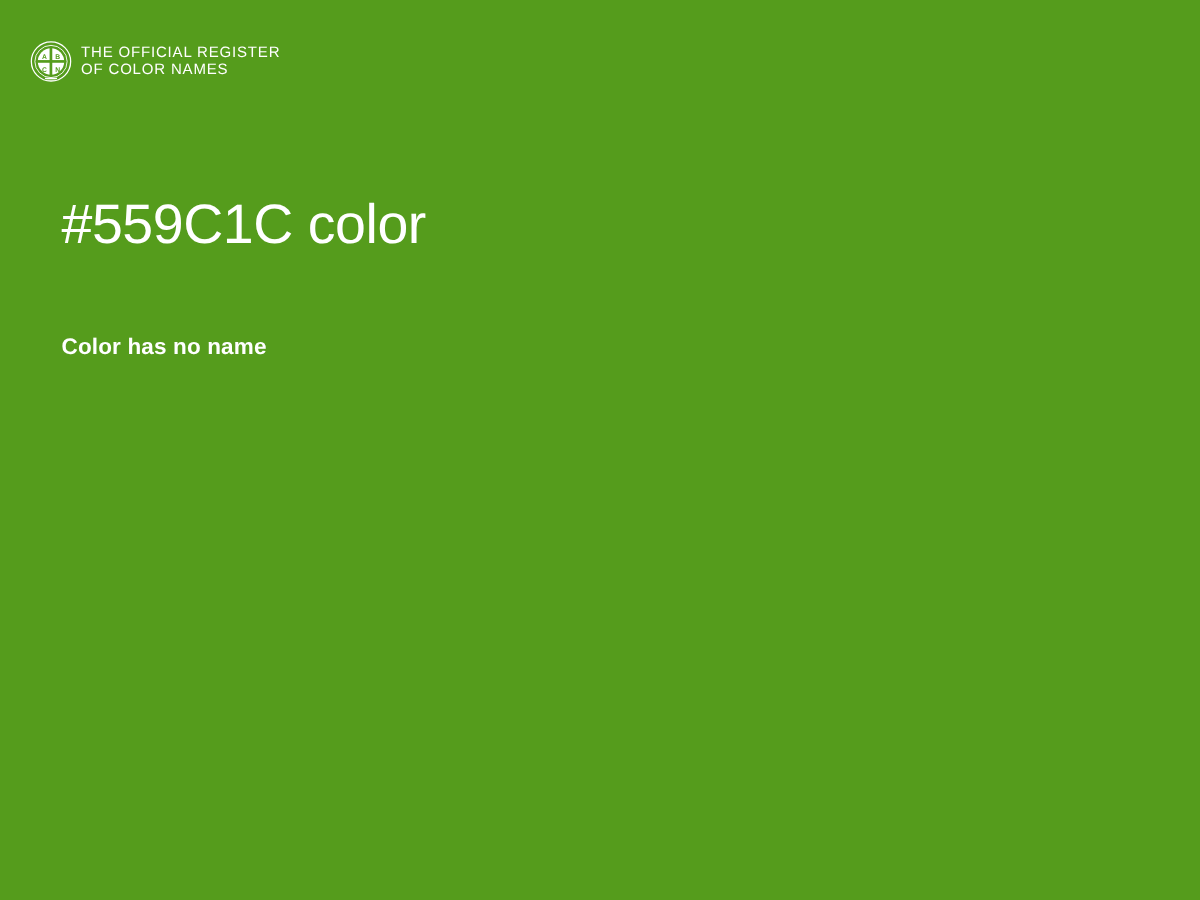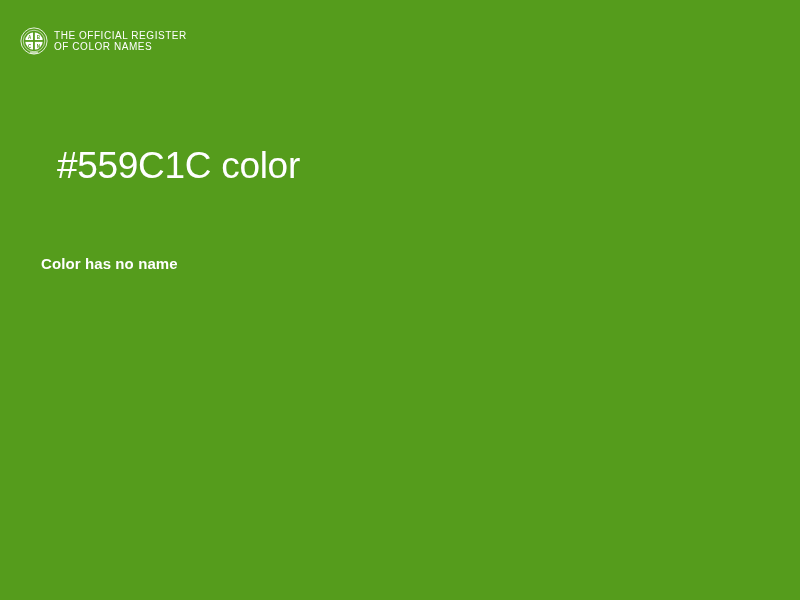--- a/index.html
+++ b/index.html
@@ -57,21 +57,21 @@
     top: 128px;
     width: 700px;
   }
   .color-title {
     color: #ffffff;
     font-size: 37px;
     line-height: 44px;
     font-weight: 400;
     letter-spacing: -0.3px;
     white-space: nowrap;
-    margin: 16px;
+    margin: 0;
   }
   .color-subtitle {
     color: #ffffff;
     font-size: 15px;
     line-height: 15px;
     font-weight: 700;
     letter-spacing: 0.1px;
     margin: 0;
     padding-top: 52px;
     white-space: nowrap;

